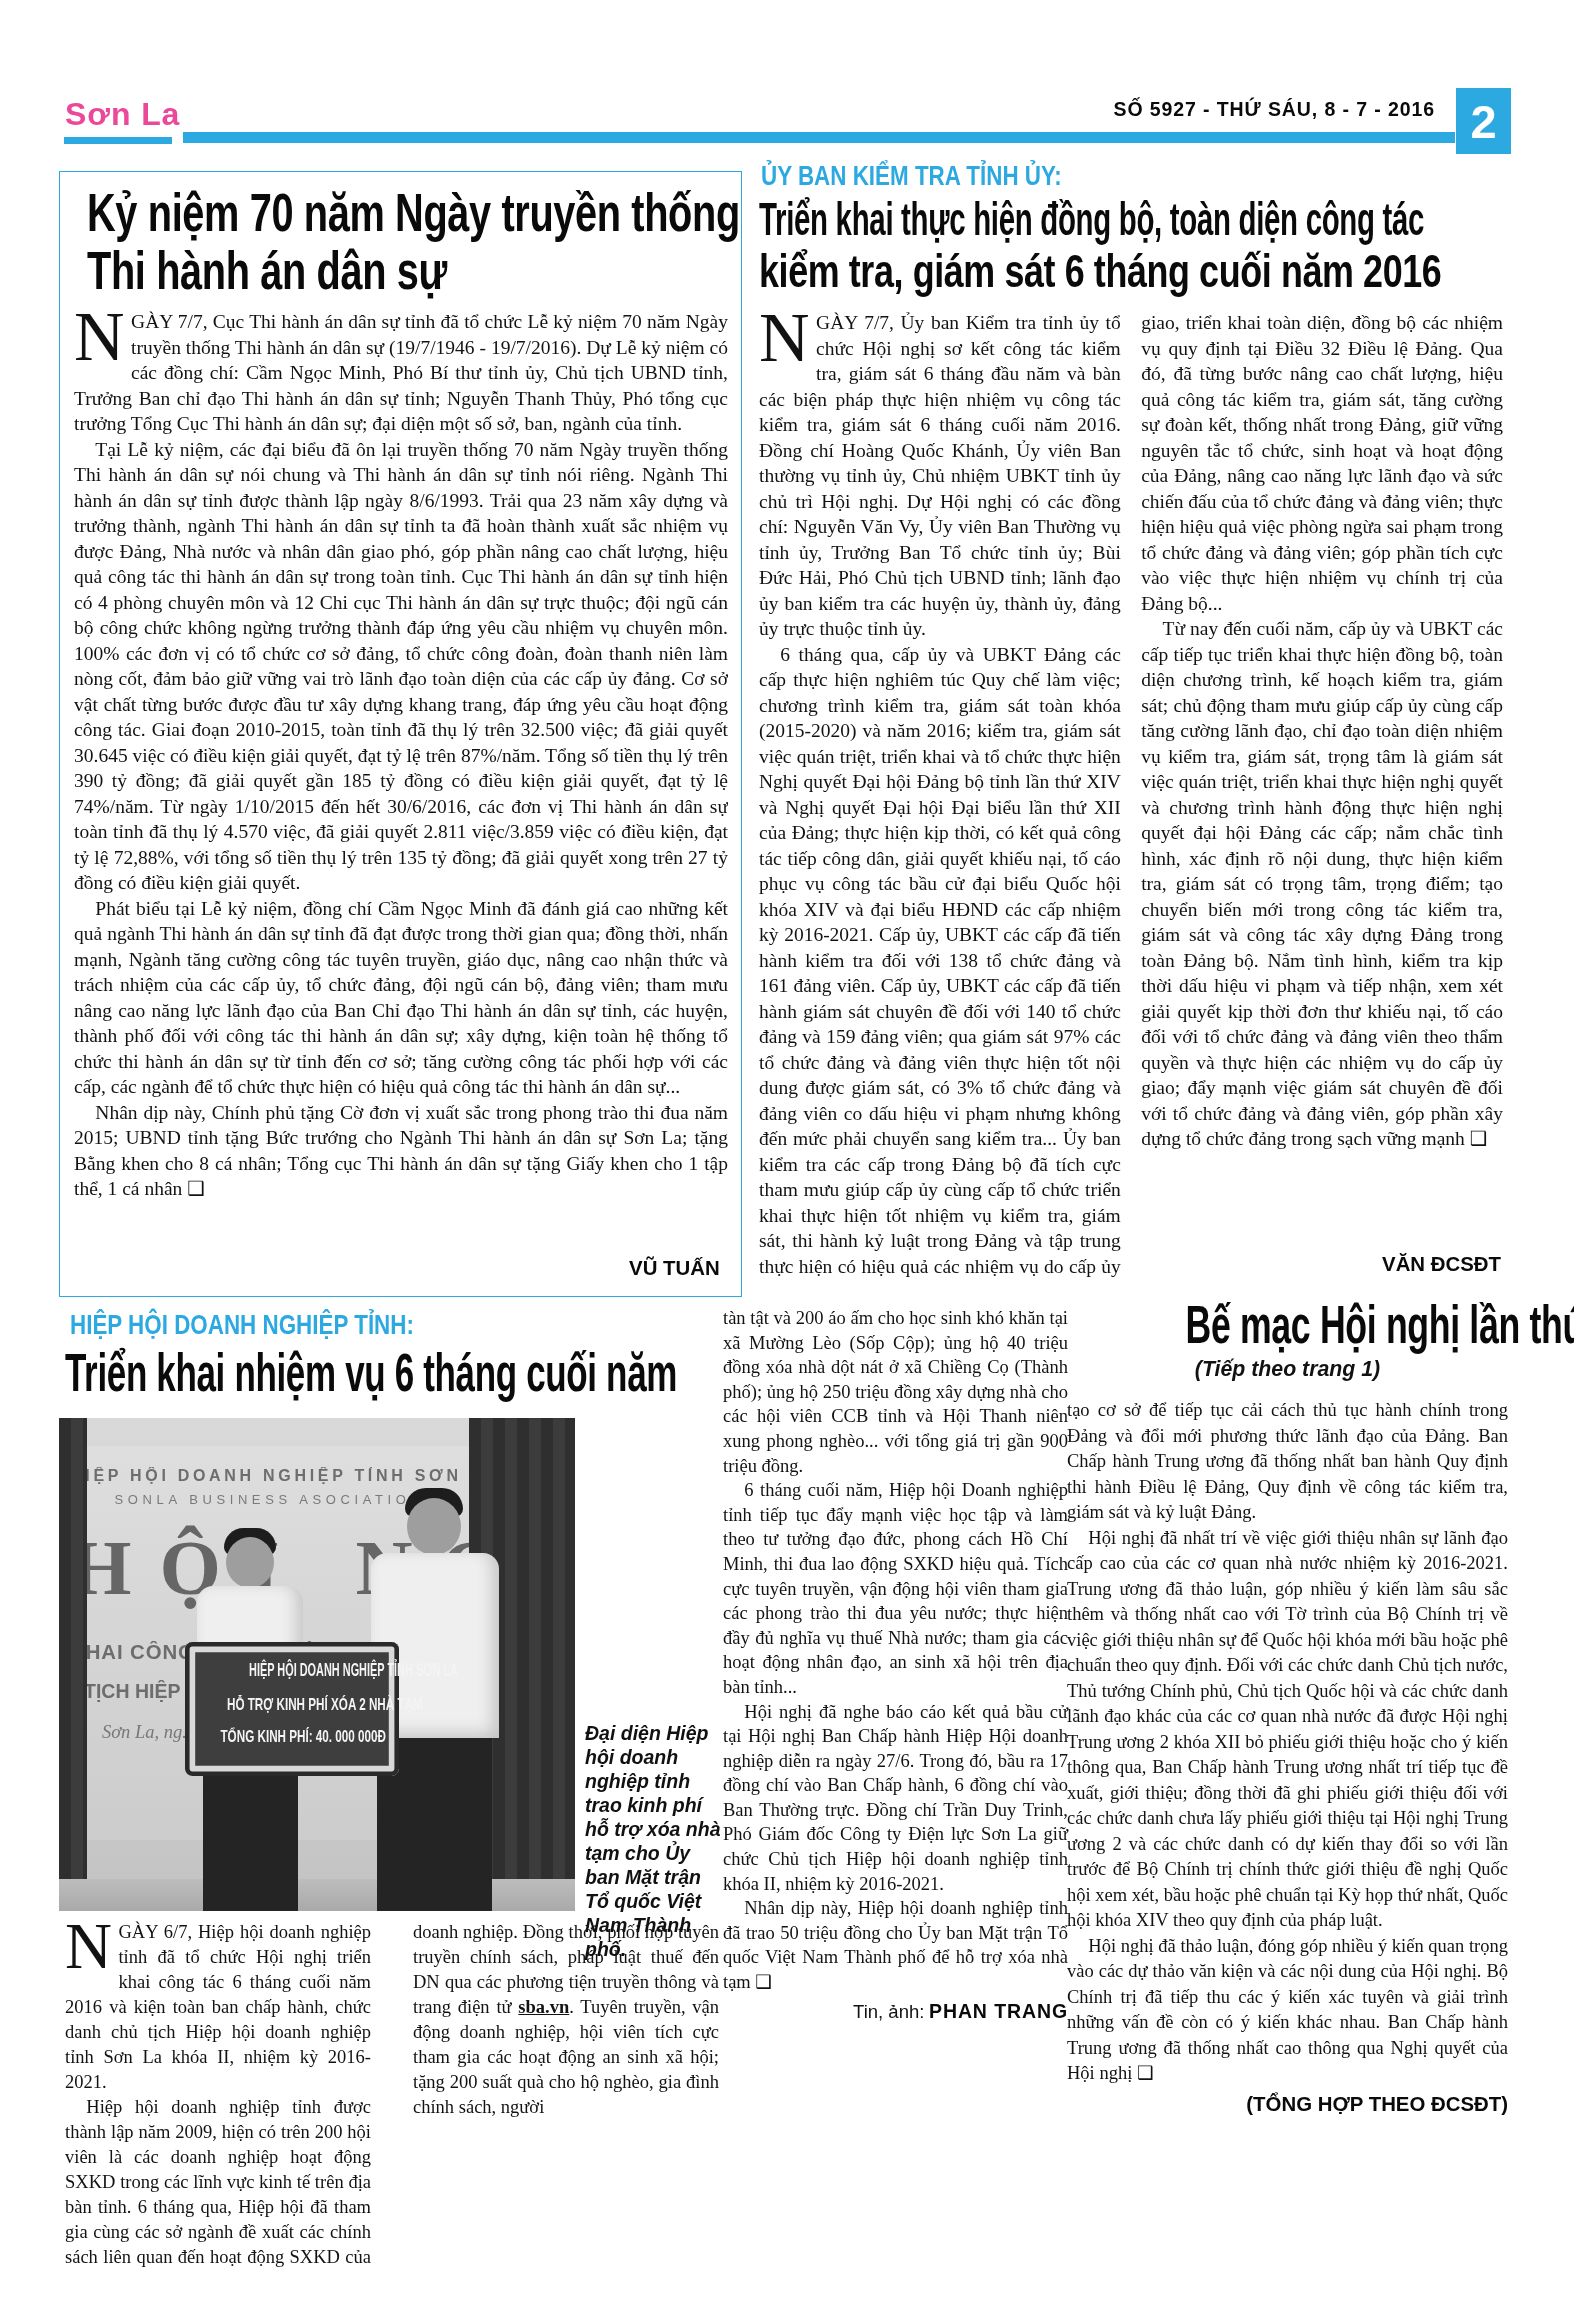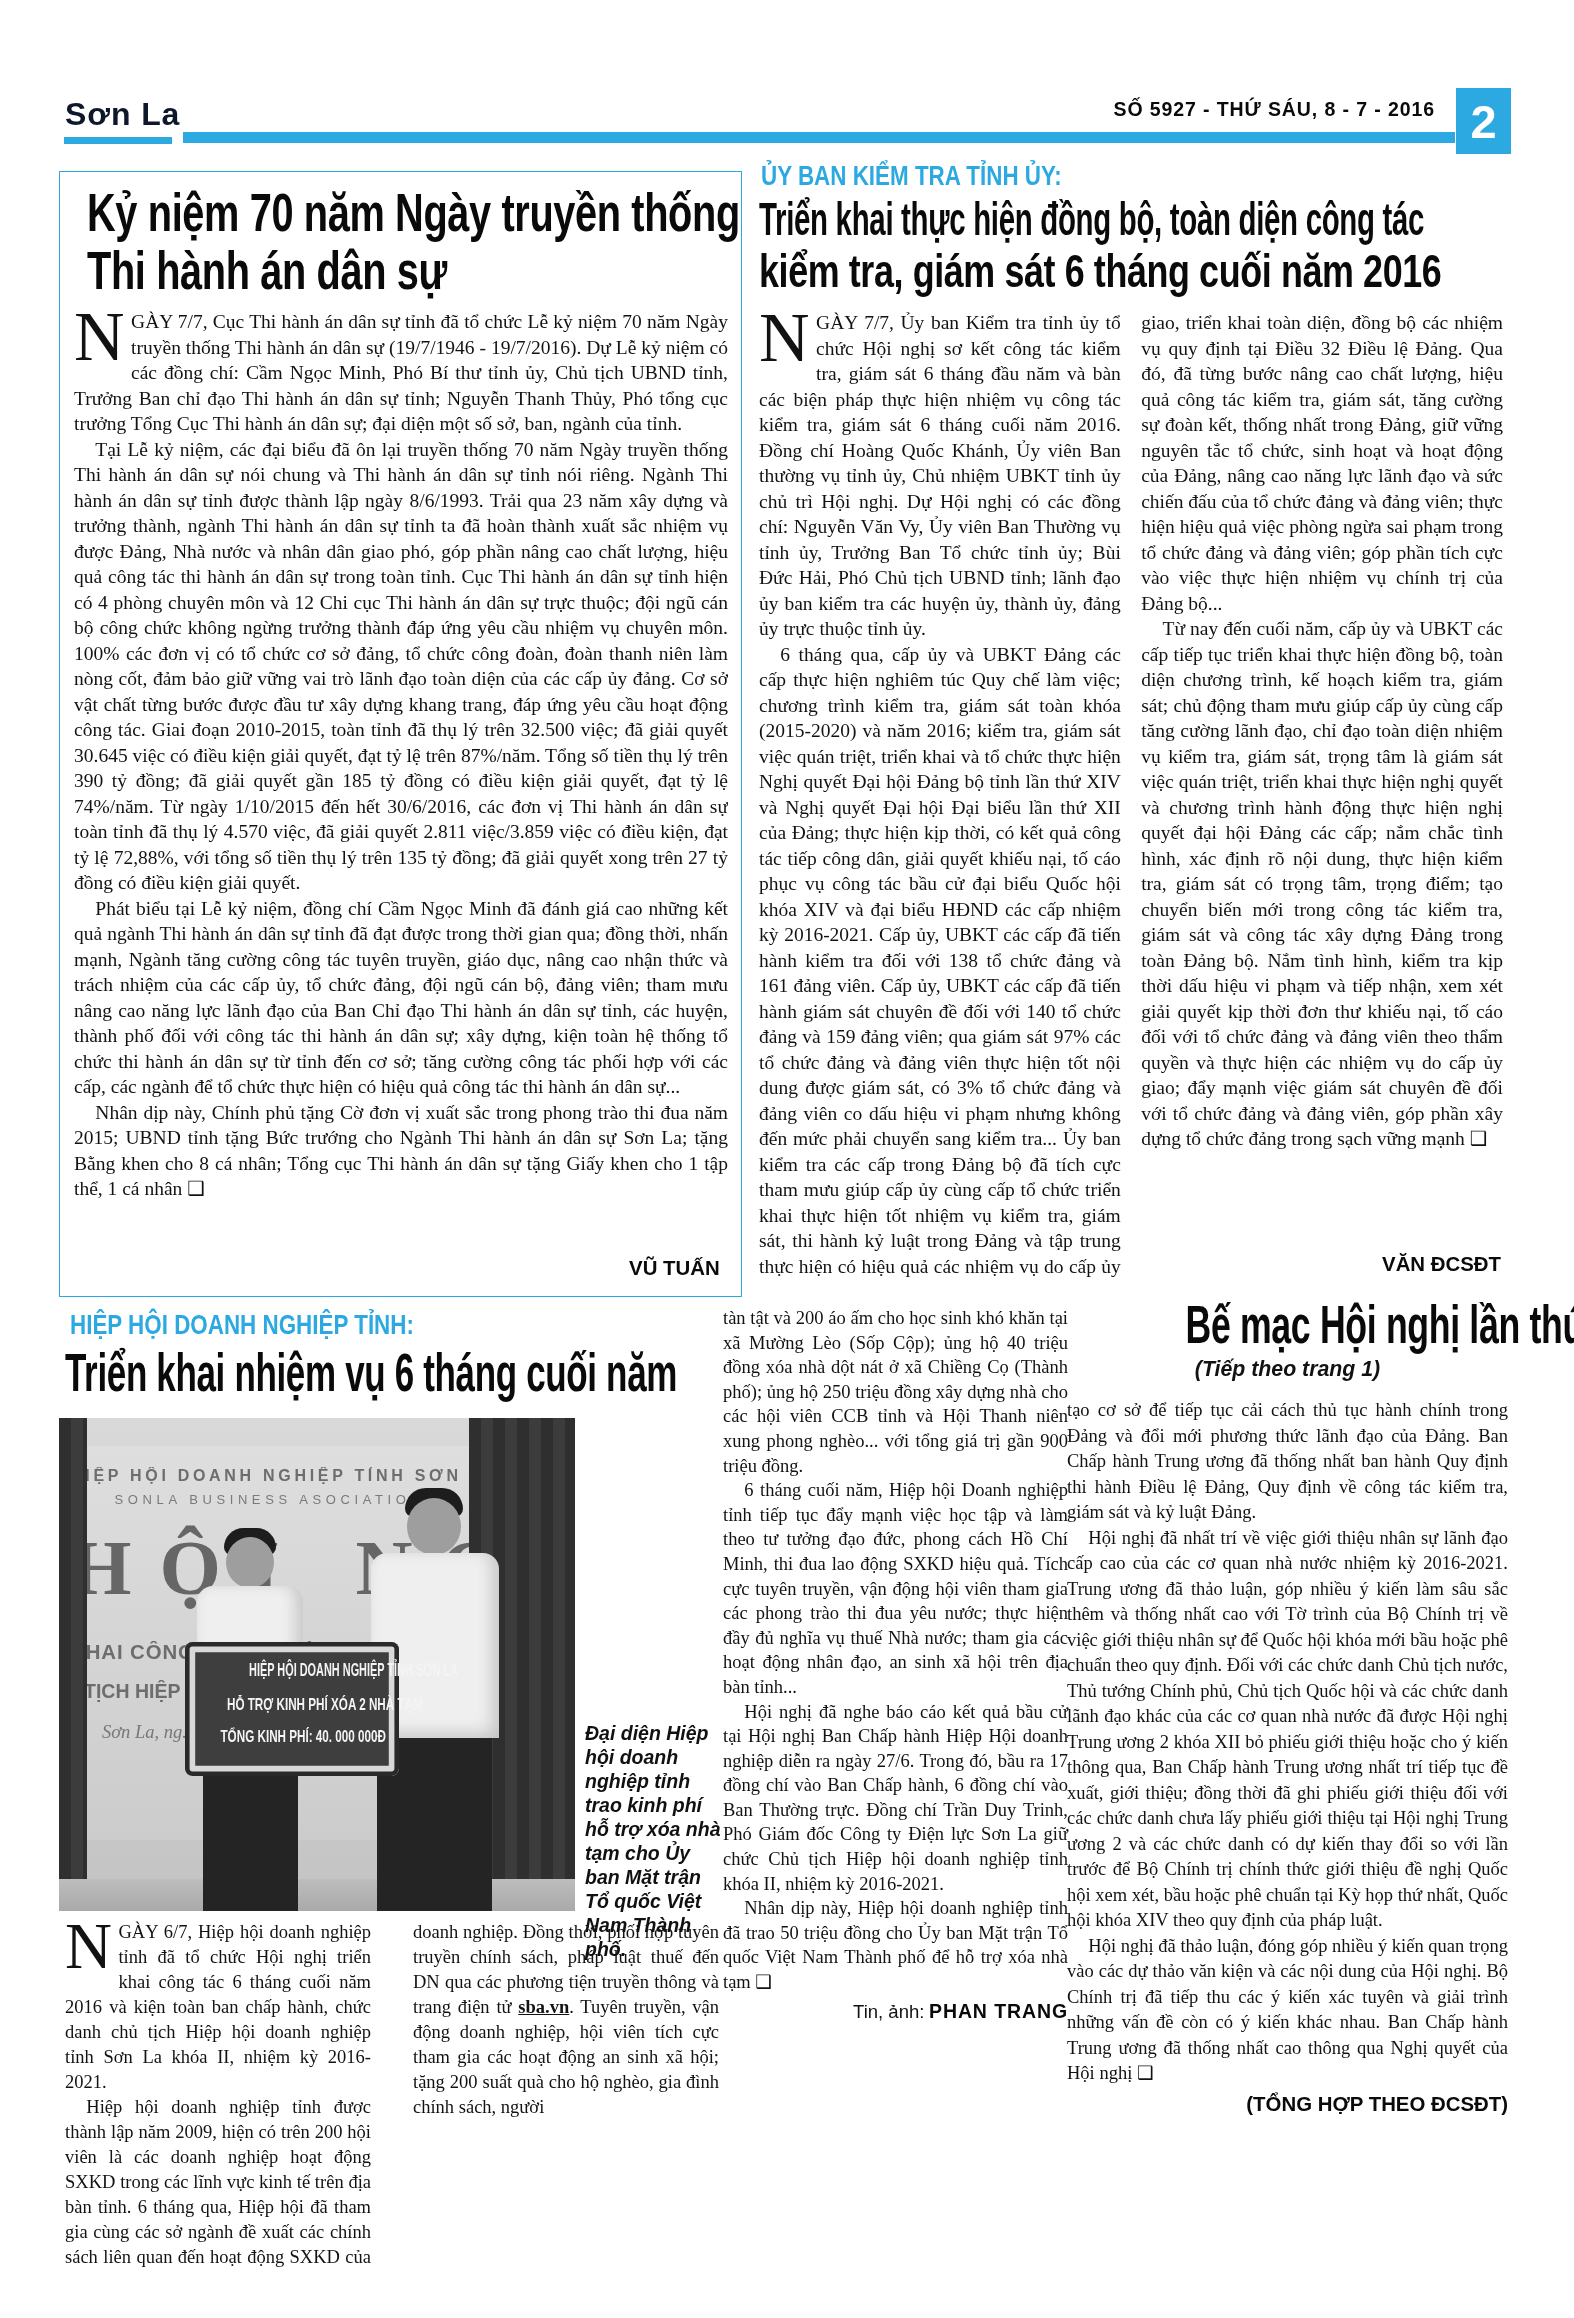--- a/index.html
+++ b/index.html
@@ -1,20 +1,20 @@
 <!DOCTYPE html>
 <html style="font-size:7.4px"><head>
 <meta charset="utf-8">
 <style>
   html,body{margin:0;padding:0;background:#fff;}
   .page{position:relative;width:1575px;height:2332px;background:#fff;overflow:hidden;
         font-family:"Liberation Serif",serif;color:#121212;}
   .abs{position:absolute;}
   .sans{font-family:"Liberation Sans",sans-serif;}
-  .accent{color:#0f172a;text-align:center;}
+  .accent{color:#ec4899;text-align:center;}
   .bar{background:#2BA9E0;}
   .cond{display:inline-block;white-space:nowrap;transform-origin:0 50%;}
   .condc{display:inline-block;white-space:nowrap;transform-origin:50% 50%;}
   .hl{font-family:"Liberation Sans",sans-serif;font-weight:bold;color:#0a0a0a;letter-spacing:-0.5px;}
   .kicker{font-family:"Liberation Sans",sans-serif;font-weight:bold;color:#2BA9E0;font-size:28px;}
   .justify{text-align:justify;}
   .justify p{margin:0;text-indent:21.3px;}
   .justify p.first{text-indent:0;}
   .dropcap{float:left;font-family:"Liberation Serif",serif;font-weight:400;
            font-size:70px;line-height:52px;padding:1.9px 6.5px 0 0;}

